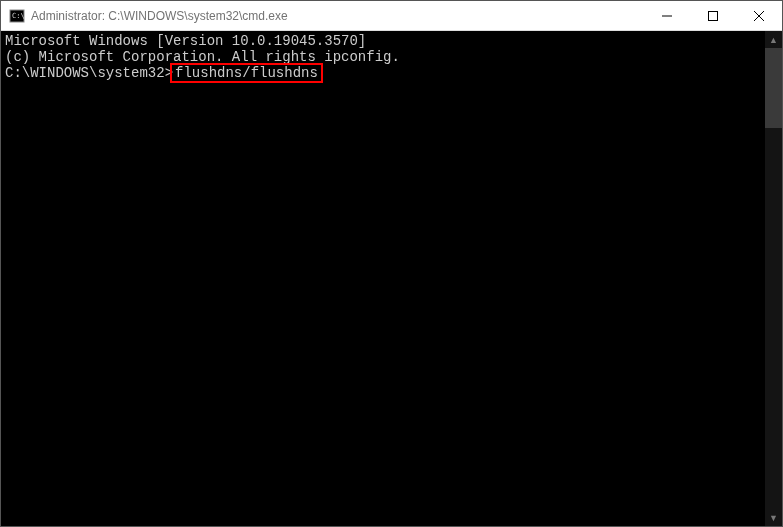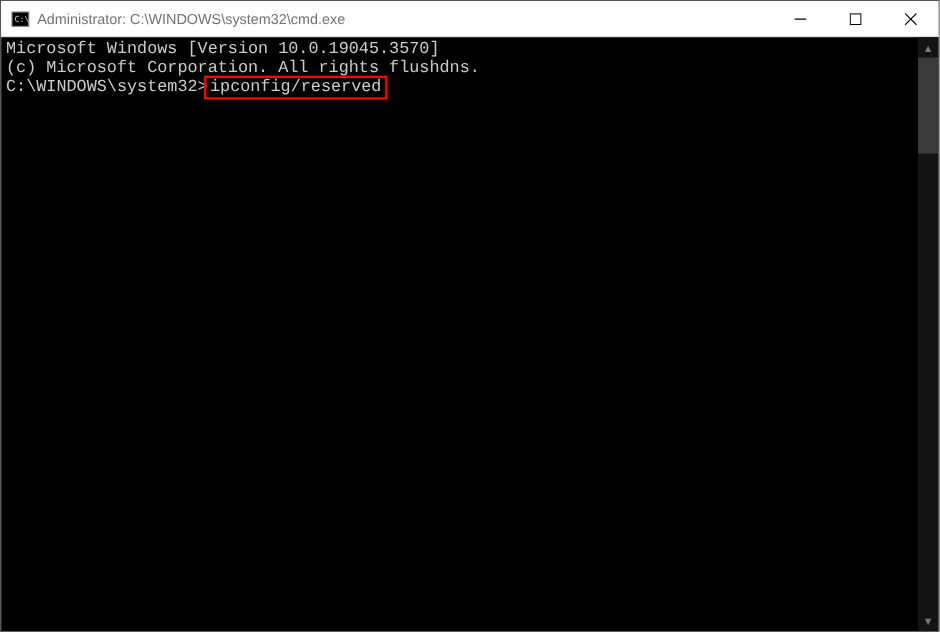--- a/index.html
+++ b/index.html
@@ -144,20 +144,20 @@
       </div>
       <div class="window-control close">
         <svg width="10" height="10" viewBox="0 0 10 10">
             <line x1="0" y1="0" x2="10" y2="10" stroke="#000" stroke-width="1"></line>
             <line x1="10" y1="0" x2="0" y2="10" stroke="#000" stroke-width="1"></line>
           </svg>
       </div>
     </div>
   </div>
   <div class="terminal-wrapper">
-    <div class="terminal"><span class="terminal-line">Microsoft Windows [Version 10.0.19045.3570]</span><span class="terminal-line">(c) Microsoft Corporation. All rights flushdns.</span><span class="terminal-line"></span><span class="terminal-line"><span>C:\WINDOWS\system32&gt;</span><span class="highlight-box"><span>ipconfig/reserved</span></span></span></div>
+    <div class="terminal"><span class="terminal-line">Microsoft Windows [Version 10.0.19045.3570]</span><span class="terminal-line">(c) Microsoft Corporation. All rights ipconfig.</span><span class="terminal-line"></span><span class="terminal-line"><span>C:\WINDOWS\system32&gt;</span><span class="highlight-box"><span>flushdns/flushdns</span></span></span></div>
     <div class="scrollbar">
       <div class="scrollbar-arrow up">▲</div>
       <div class="scrollbar-thumb"></div>
       <div class="scrollbar-arrow down">▼</div>
     </div>
   </div>
 </div>
 
 </body></html>

